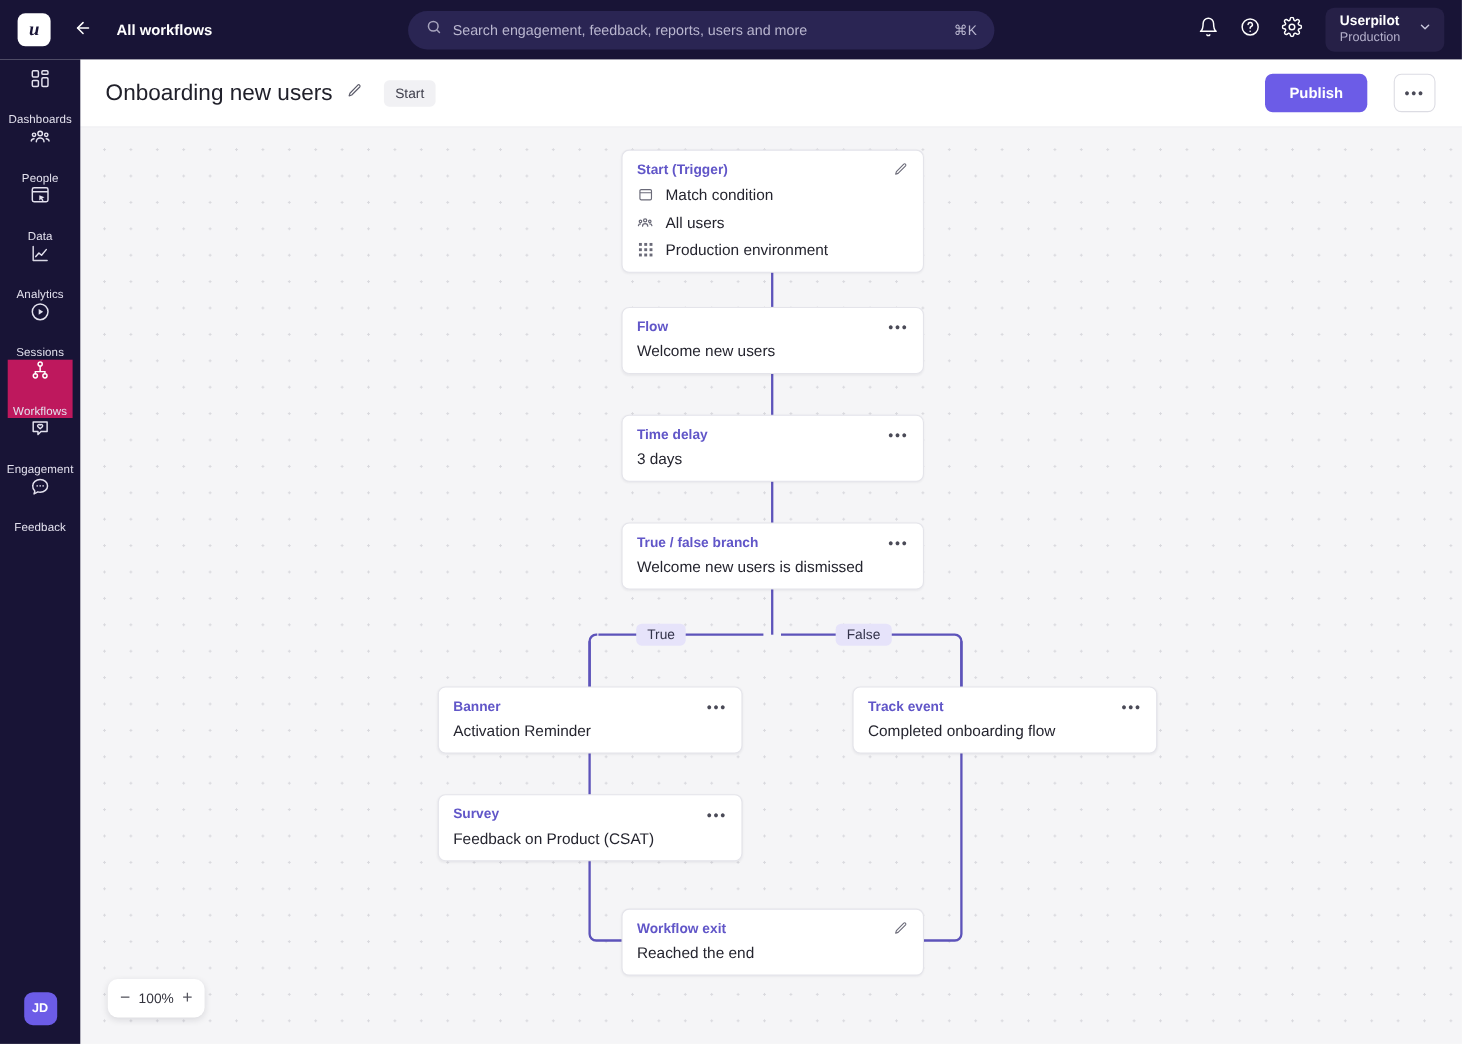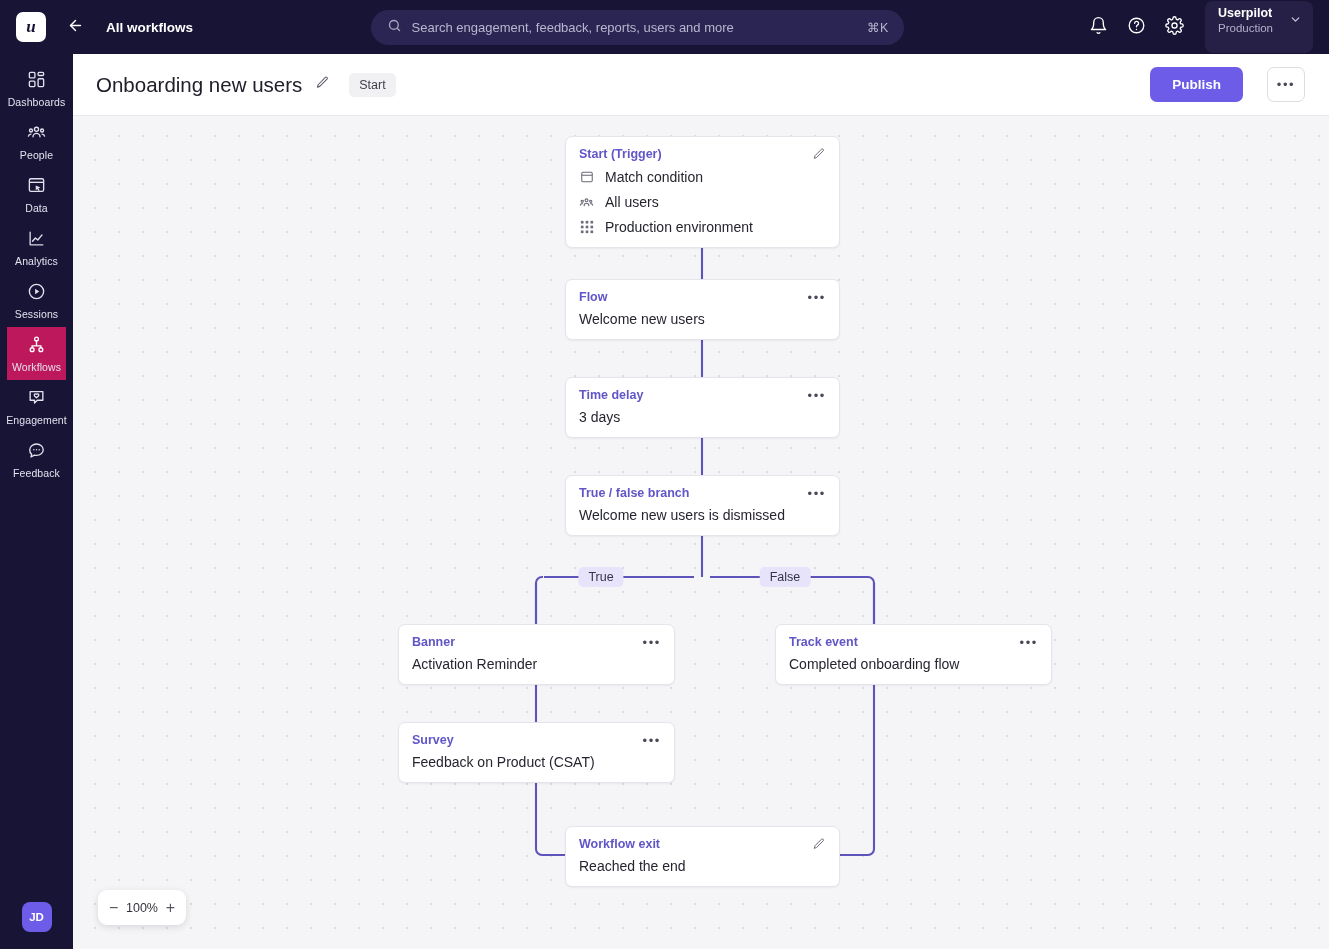--- a/index.html
+++ b/index.html
@@ -38,38 +38,38 @@
   .search-box .sicon { flex: none; margin-right: 10px; opacity: .75; }
   .search-ph { flex: 1; color: #b9b6cf; font-size: 13px; }
   .kbd { color: #b9b6cf; font-size: 12.5px; letter-spacing: .3px; }
   .topbar-right { display: flex; align-items: center; gap: 4px; flex: none; }
   .icon-btn {
     width: 34px; height: 34px; border-radius: 8px; cursor: pointer;
     display: flex; align-items: center; justify-content: center;
   }
   .workspace {
     display: flex; align-items: center; gap: 16px; cursor: pointer;
-    background: #262047; border-radius: 8px; padding: 5px 11px 17px 13px;
+    background: #262047; border-radius: 8px; padding: 5px 11px 5px 13px;
     margin-left: 10px;
   }
   .ws-name { color: #fff; font-size: 12.5px; font-weight: 700; line-height: 15px; }
   .ws-env  { color: #b4b0cb; font-size: 11.5px; line-height: 15px; }
 
   
   .shell { flex: 1; display: flex; min-height: 0; }
 
   
   .sidebar {
     width: 73px; flex: none; background: #181436;
     display: flex; flex-direction: column; align-items: center;
     padding-top: 8px; position: relative; z-index: 30;
   }
   .nav-item {
     width: 59px; height: 53px; display: flex; flex-direction: column;
-    align-items: center; justify-content: center; gap: 4px; cursor: pointer;
+    align-items: center; justify-content: space-between; gap: 4px; cursor: pointer;
     color: #e3e1ee;
   }
   .nav-item.active { background: #be185d; }
   .nav-label { font-size: 10.5px; line-height: 11px; letter-spacing: .1px; }
   .nav-spacer { flex: 1; }
   .avatar {
     width: 30px; height: 30px; border-radius: 8px; background: #6c5ce7;
     color: #fff; font-size: 11.5px; font-weight: 700;
     display: flex; align-items: center; justify-content: center;
     margin-bottom: 17px; cursor: pointer;

